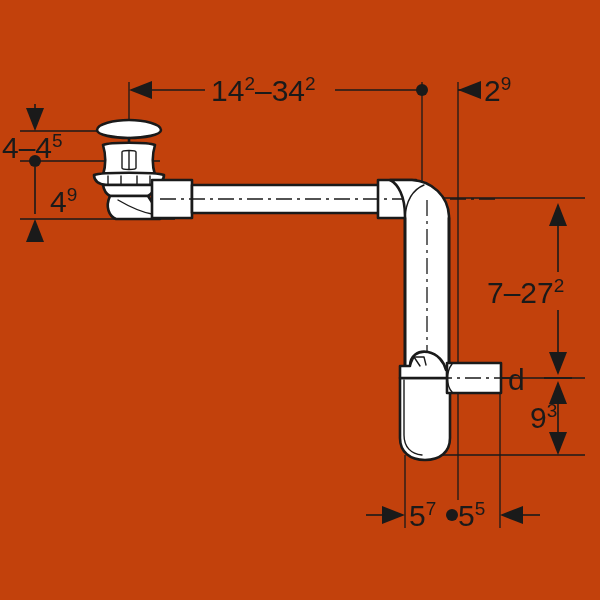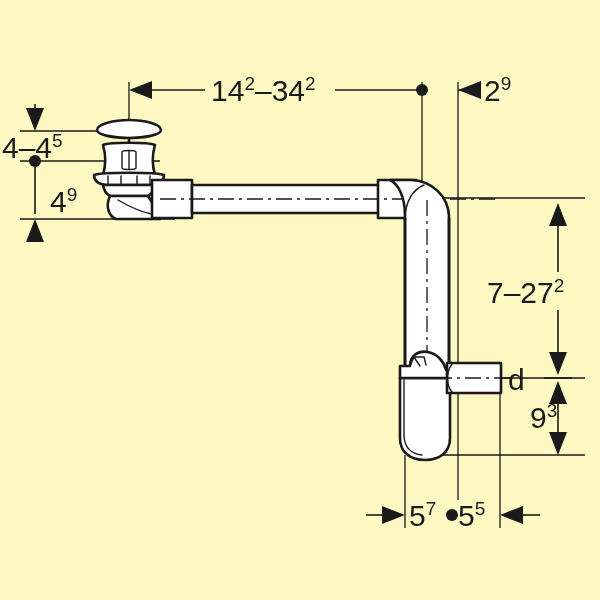--- a/index.html
+++ b/index.html
@@ -8,21 +8,21 @@
     padding: 0;
     background: #ffffff;
   }
   body {
     font-family: "Liberation Sans", sans-serif;
   }
   #drawing-root {
     position: relative;
     width: 600px;
     height: 600px;
-    background: #fef9c3;
+    background: #c2410c;
     overflow: hidden;
   }
   svg#drawing-svg {
     display: block;
     width: 600px;
     height: 600px;
   }
   .dim-text {
     font-family: "Liberation Sans", sans-serif;
     font-size: 30px;

